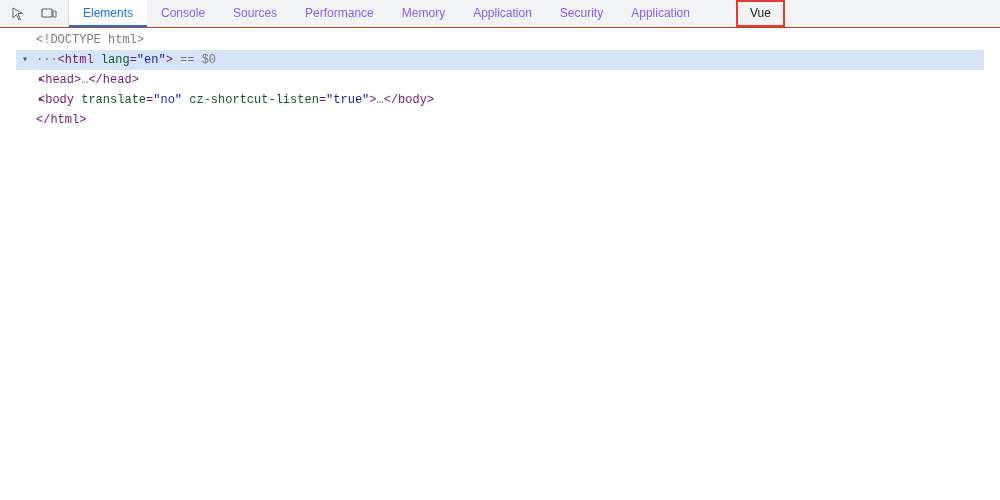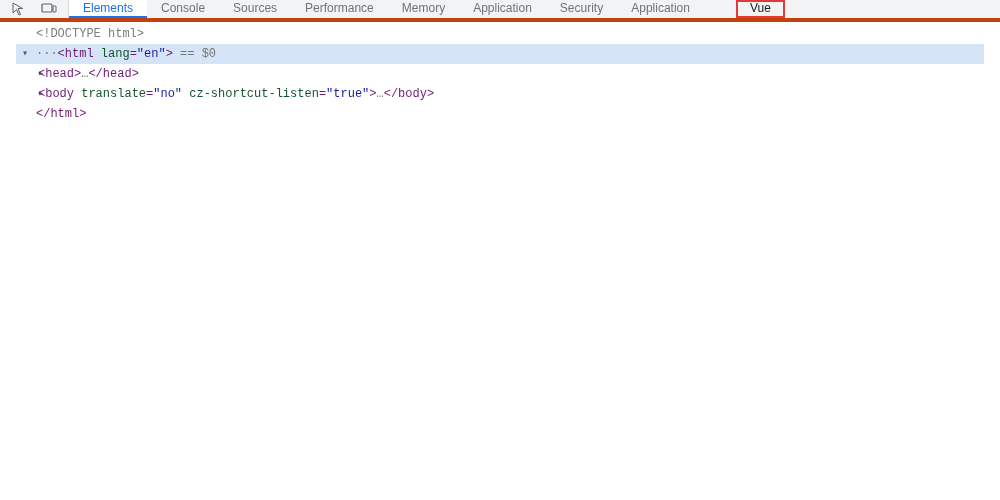--- a/index.html
+++ b/index.html
@@ -12,23 +12,23 @@
       font-family: 'Segoe UI', Arial, sans-serif;
       font-size: 13px;
       background: #fff;
       color: #333;
     }
 
     
     #tab-bar {
       display: flex;
       align-items: stretch;
-      border-bottom: 4px solid #c2410c;
+      border-bottom: 1px solid #c2410c;
       background: #f1f3f4;
-      height: 22px;
+      height: 28px;
       user-select: none;
     }
 
     .toolbar-icons {
       display: flex;
       align-items: center;
       padding: 0 6px;
       gap: 4px;
       border-right: 1px solid #dadce0;
     }
@@ -45,21 +45,21 @@
       border-radius: 3px;
       color: #5f6368;
     }
 
     .tab {
       display: flex;
       align-items: center;
       padding: 0 14px;
       height: 100%;
       font-size: 12px;
-      color: #737373;
+      color: #8b5cf6;
       cursor: pointer;
       border-bottom: 2px solid transparent;
       white-space: nowrap;
     }
 
     .tab.active {
       color: #1a73e8;
       border-bottom: 2px solid #1a73e8;
       background: #fff;
     }

